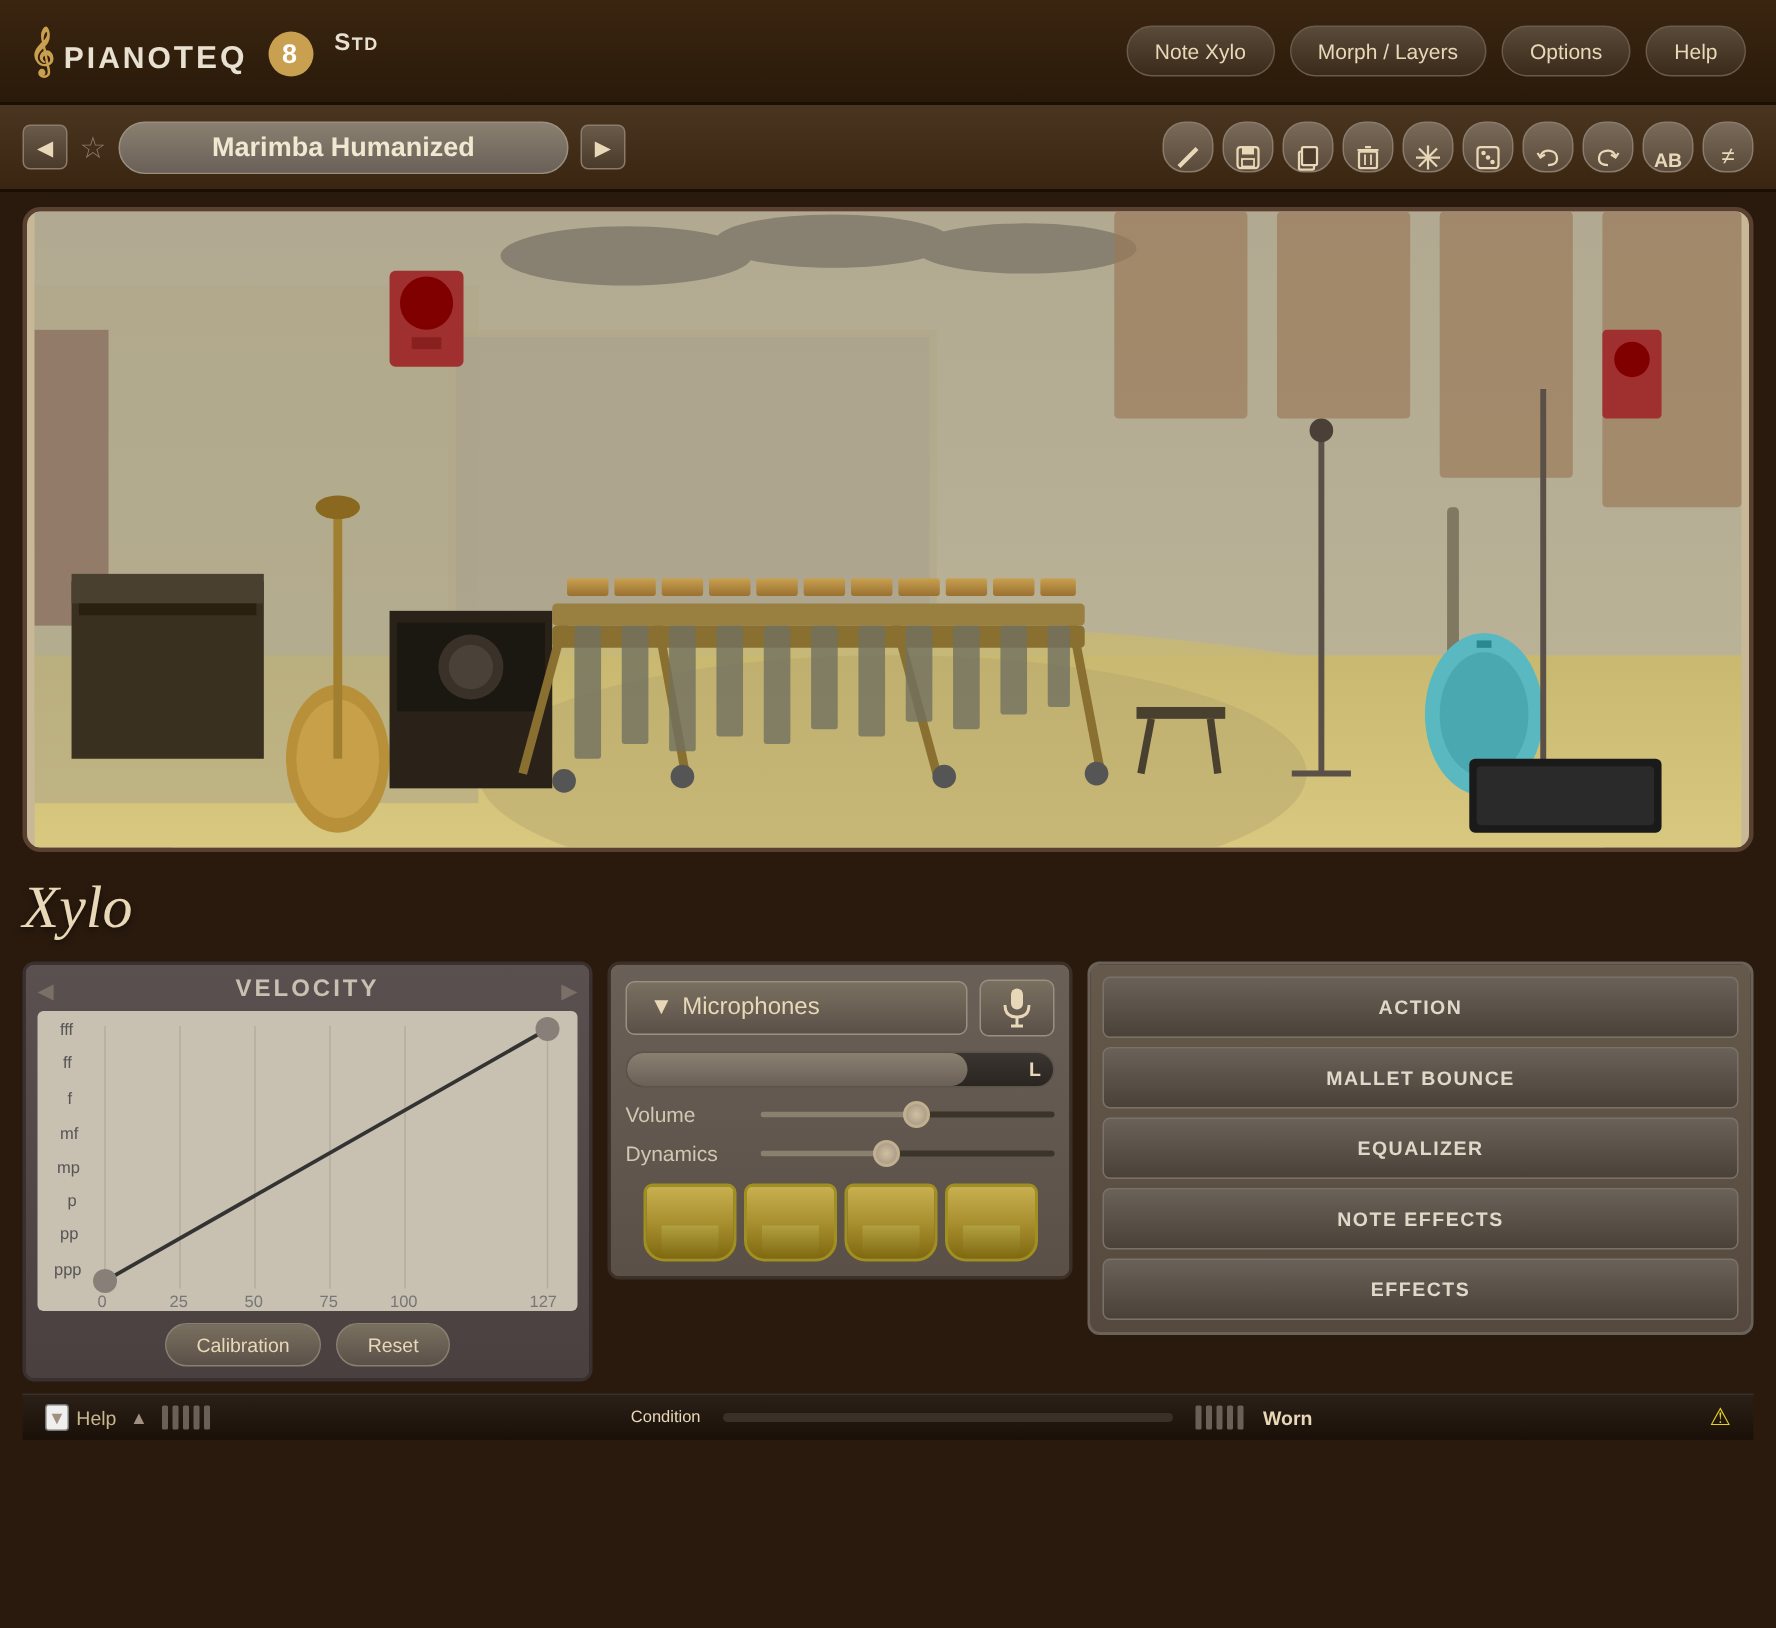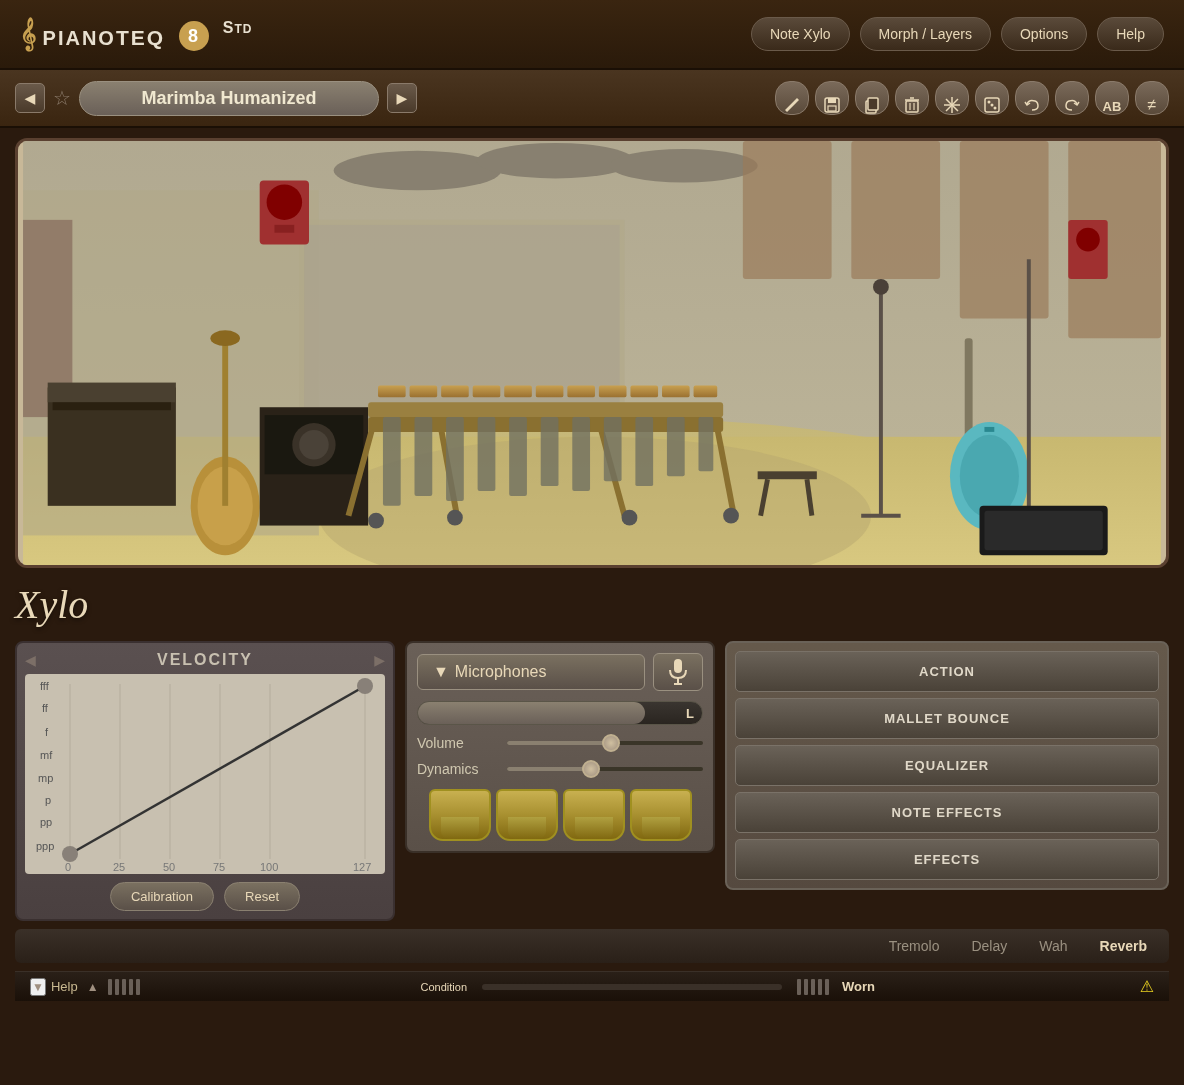--- a/index.html
+++ b/index.html
@@ -747,26 +747,20 @@
     <div class="action-panel">
       <button class="action-btn">ACTION</button>
       <button class="action-btn">MALLET BOUNCE</button>
       <button class="action-btn">EQUALIZER</button>
       <button class="action-btn">NOTE EFFECTS</button>
       <button class="action-btn">EFFECTS</button>
     </div>
 
   </div>
 
-  <div class="effects-row">
-    <button class="effect-btn">Tremolo</button>
-    <button class="effect-btn">Delay</button>
-    <button class="effect-btn">Wah</button>
-    <button class="effect-btn active">Reverb</button>
-  </div>
 
   <div class="condition-bar">
     <button class="down-arrow-small">▼</button>
     <span style="color:#c8b890;font-size:13px;">Help</span>
     <span style="color:#a09080;font-size:12px;margin:0 4px;">▲</span>
     <div style="display:flex;align-items:center;gap:3px;flex:0 0 300px;">
       <div style="width:4px;height:16px;background:#6a6058;border-radius:1px;"></div>
       <div style="width:4px;height:16px;background:#6a6058;border-radius:1px;"></div>
       <div style="width:4px;height:16px;background:#6a6058;border-radius:1px;"></div>
       <div style="width:4px;height:16px;background:#6a6058;border-radius:1px;"></div>

